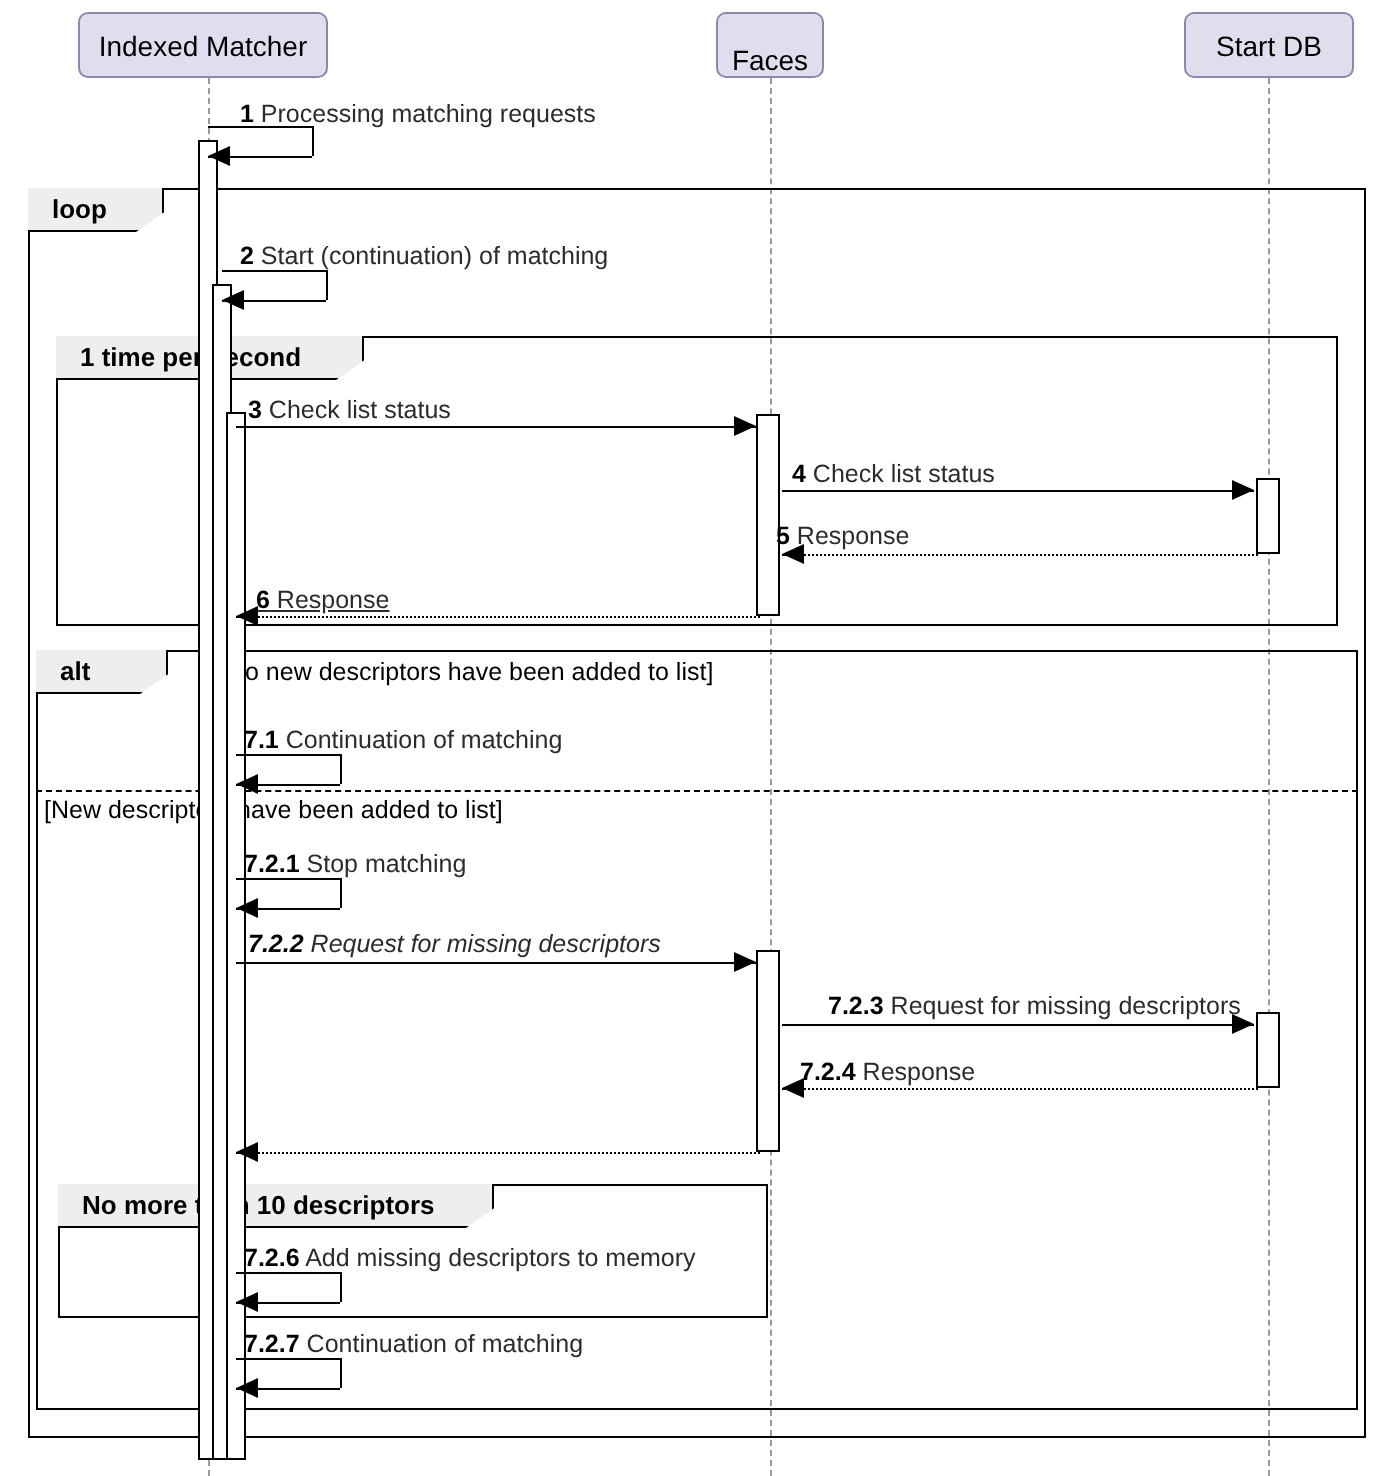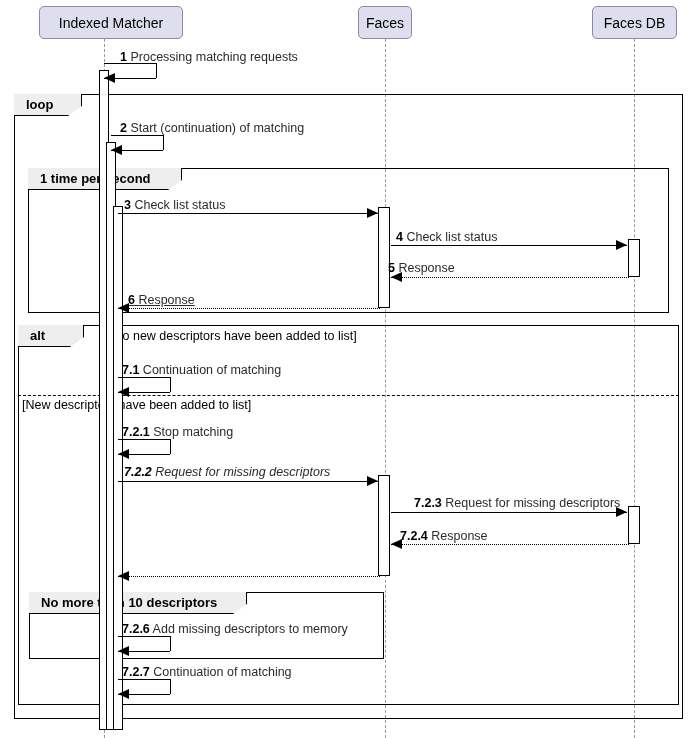--- a/index.html
+++ b/index.html
@@ -156,22 +156,22 @@
       <div class="bot" style="width: 52px; top: 15px;"></div>
     </div>
     <div class="arrow-head arrow-left" style="left: 118px; top: 646px;"></div>
     <div class="msg-label" style="left: 122px; top: 665px;"><b>7.2.7</b> Continuation of matching</div>
     <div class="self-msg" style="left: 118px; top: 679px; width: 52px; height: 15px;">
       <div class="top" style="width: 52px;"></div>
       <div class="right" style="left: 52px;"></div>
       <div class="bot" style="width: 52px; top: 15px;"></div>
     </div>
     <div class="arrow-head arrow-left" style="left: 118px; top: 689px;"></div>
-    <div class="participant" style="left: 39px; top: 6px; width: 144px; height: 33px;">
+    <div class="participant" style="left: 39px; top: 6px; width: 125px; height: 33px;">
       <span>Indexed Matcher</span>
     </div>
-    <div class="participant" style="left: 358px; top: 6px; width: 54px; height: 33px;">
+    <div class="participant" style="left: 358px; top: 6px; width: 54px; height: 33px; align-items: flex-end;">
       <span>Faces</span>
     </div>
     <div class="participant" style="left: 592px; top: 6px; width: 85px; height: 33px;">
-      <span>Faces DB</span>
+      <span>Start DB</span>
     </div>
   </div>
 
 </body></html>

